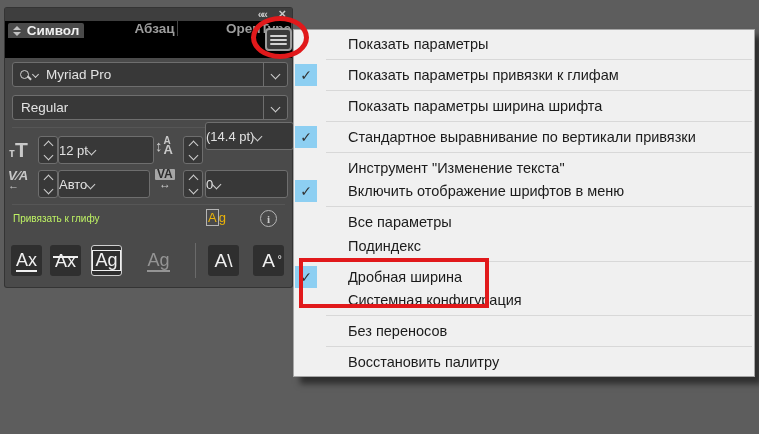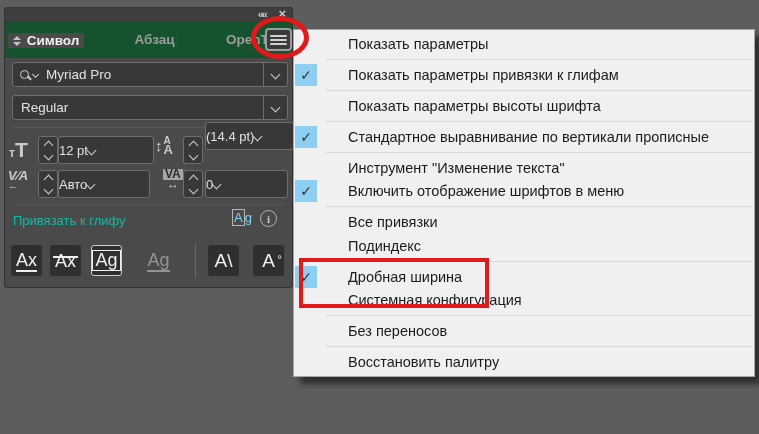--- a/index.html
+++ b/index.html
@@ -24,22 +24,22 @@
     background: #3e3e3e; border-radius: 2px 2px 0 0;
   }
   .titlebar .wctrl {
     position: absolute; top: 0; height: 13px; line-height: 12px;
     color: #c8c8c8; font-size: 11px; font-weight: bold; cursor: default;
   }
   .wctrl.collapse { right: 26px; letter-spacing: -2px; }
   .wctrl.close { right: 6px; font-size: 13px; }
 
   .tabstrip {
-    position: relative; height: 37px; background: #14532d;
-    display: flex; align-items: center; gap: 48px;
+    position: relative; height: 37px; background: #000000;
+    display: flex; align-items: flex-start; gap: 48px;
   }
   .tab {
     display: flex; align-items: center; justify-content: center;
     font-size: 13.5px; color: #9c9c9c; font-weight: bold;
     border-right: 1px solid #454545; cursor: default;
   }
   .tab.active {
     margin-top: 2px; background: #4a4a4a; color: #f0f0f0;
     border-radius: 2px 2px 0 0; border-right: none;
     gap: 6px; padding: 0 10px;
@@ -99,27 +99,27 @@
   .ico-size i { font-style: normal; font-size: 12px; font-weight: bold; }
   .ico-size b { font-size: 21px; font-weight: bold; }
   .ico-lead { top: 78px; left: 150px; display: flex; align-items: center; gap: 1px; }
   .ico-lead .arr { font-size: 15px; }
   .ico-lead .aa { display: flex; flex-direction: column; line-height: 9px; font-weight: bold; }
   .ico-lead .aa i { font-style: normal; font-size: 10px; }
   .ico-lead .aa i:last-child { font-size: 13px; }
   .ico-kern { top: 112px; left: 3px; display: flex; flex-direction: column; line-height: 11px; }
   .ico-kern .kt { font-size: 13px; font-weight: bold; font-style: italic; }
   .ico-kern .ka { font-size: 11px; line-height: 8px; }
-  .ico-track { top: 111px; left: 158px; display: flex; flex-direction: column; align-items: center; line-height: 11px; }
+  .ico-track { top: 111px; left: 150px; display: flex; flex-direction: column; align-items: center; line-height: 11px; }
   .ico-track .va { font-size: 12px; font-weight: bold; background: #a6a6a6; color: #2c2c2c; padding: 0 2px; border-radius: 1px; }
   .ico-track .lr { font-size: 12px; line-height: 9px; }
 
-  .snaplabel { position: absolute; left: 8px; top: 155px; font-size: 13px; color: #14b8a6; }
+  .snaplabel { position: absolute; left: 8px; top: 155px; font-size: 10px; color: #bef264; }
   .agmini {
-    position: absolute; left: 227px; top: 152px; font-size: 13px; color: #7dd3fc; cursor: pointer;
+    position: absolute; left: 201px; top: 152px; font-size: 13px; color: #eab308; cursor: pointer;
   }
   .agmini .boxa { border: 1.2px solid #b5b5b5; padding: 0 1px; }
   .infoicon {
     position: absolute; left: 255px; top: 152px; width: 17px; height: 17px;
     border: 1.5px solid #b5b5b5; border-radius: 50%;
     display: flex; align-items: center; justify-content: center;
     color: #c9c9c9; font-family: "Liberation Serif", serif; font-size: 11px; font-weight: bold;
     cursor: pointer;
   }
 
@@ -318,42 +318,42 @@
     </div>
   <div class="msep"></div>
 
   <div class="mi">
     <span class="check">✓</span>
     <span>Показать параметры привязки к глифам</span>
   </div>
   <div class="msep"></div>
 
   <div class="mi">
-      <span>Показать параметры высоты шрифта</span>
+      <span>Показать параметры ширина шрифта</span>
     </div>
   <div class="msep"></div>
 
   <div class="mi">
     <span class="check">✓</span>
-    <span>Стандартное выравнивание по вертикали прописные</span>
+    <span>Стандартное выравнивание по вертикали привязки</span>
   </div>
   <div class="msep"></div>
 
   <div class="mi">
       <span>Инструмент "Изменение текста"</span>
     </div>
 
   <div class="mi">
     <span class="check">✓</span>
     <span>Включить отображение шрифтов в меню</span>
   </div>
   <div class="msep"></div>
 
   <div class="mi">
-      <span>Все привязки</span>
+      <span>Все параметры</span>
     </div>
   <div class="mi">
       <span>Подиндекс</span>
     </div>
   <div class="msep"></div>
 
   <div class="mi">
     <span class="check">✓</span>
     <span>Дробная ширина</span>
   </div>

